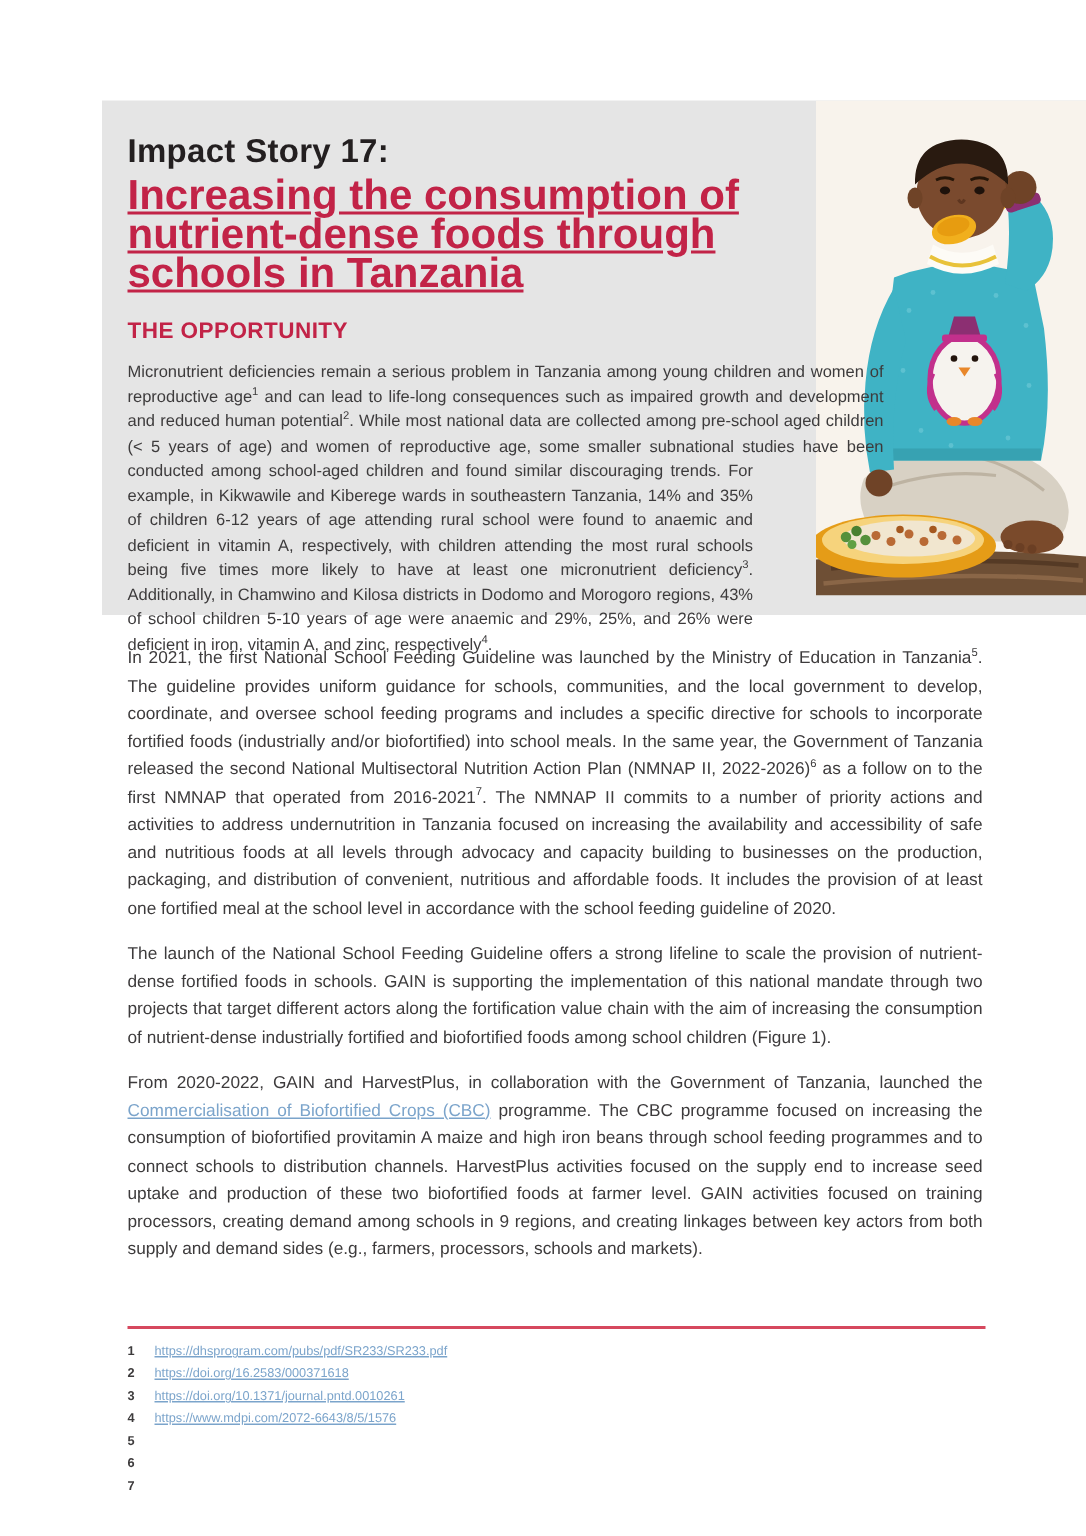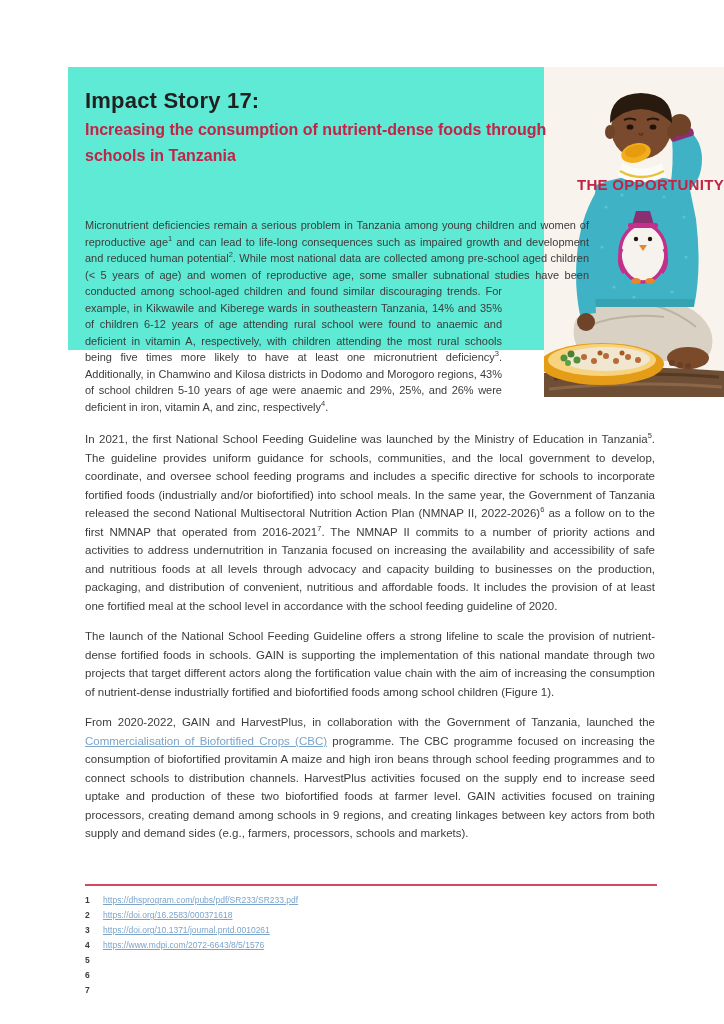--- a/index.html
+++ b/index.html
@@ -7,40 +7,40 @@
   .page {
     position: relative;
     width: 724px; height: 1024px;
     background: #ffffff;
     font-family: "Liberation Sans", sans-serif;
     overflow: hidden;
   }
   
   .hero {
     position: absolute; left: 68px; top: 67px;
-    width: 656px; height: 283px;
-    background: #5eead4;
+    width: 656px; height: 343px;
+    background: #e5e5e5;
   }
   .photo {
     position: absolute; top: 0; right: 0;
     width: 180px; height: 330px;
     z-index: 1;
   }
   .hero-text { position: relative; z-index: 2; padding: 21px 0 0 17px; }
   .kicker {
     font-size: 22px; font-weight: bold; color: #231f20;
     letter-spacing: .2px; margin-bottom: 3px; line-height: 26px;
   }
   .title {
-    font-size: 16px; font-weight: bold; color: #c22347;
-    width: 500px; line-height: 26px; margin-bottom: 7px;
+    font-size: 28px; font-weight: bold; color: #c22347;
+    width: 500px; line-height: 26px; margin-bottom: 17px; text-decoration: underline;
   }
   .sec-heading {
     font-size: 15px; font-weight: bold; color: #c22347;
-    letter-spacing: .3px; line-height: 18px; margin-bottom: 23px; text-align: right;
+    letter-spacing: .3px; line-height: 18px; margin-bottom: 10px;
   }
   .opp {
     width: 505px; font-size: 11px; line-height: 16.5px;
     text-align: justify; color: #3d3b3c;
   }
   .fl1 { float: right; width: 1px; height: 66px; }
   .fl2 { float: right; clear: right; width: 88px; height: 170px; }
   sup { font-size: 7.5px; line-height: 0; }
   
   .solution { position: absolute; left: 85px; top: 430px; width: 570px; }

